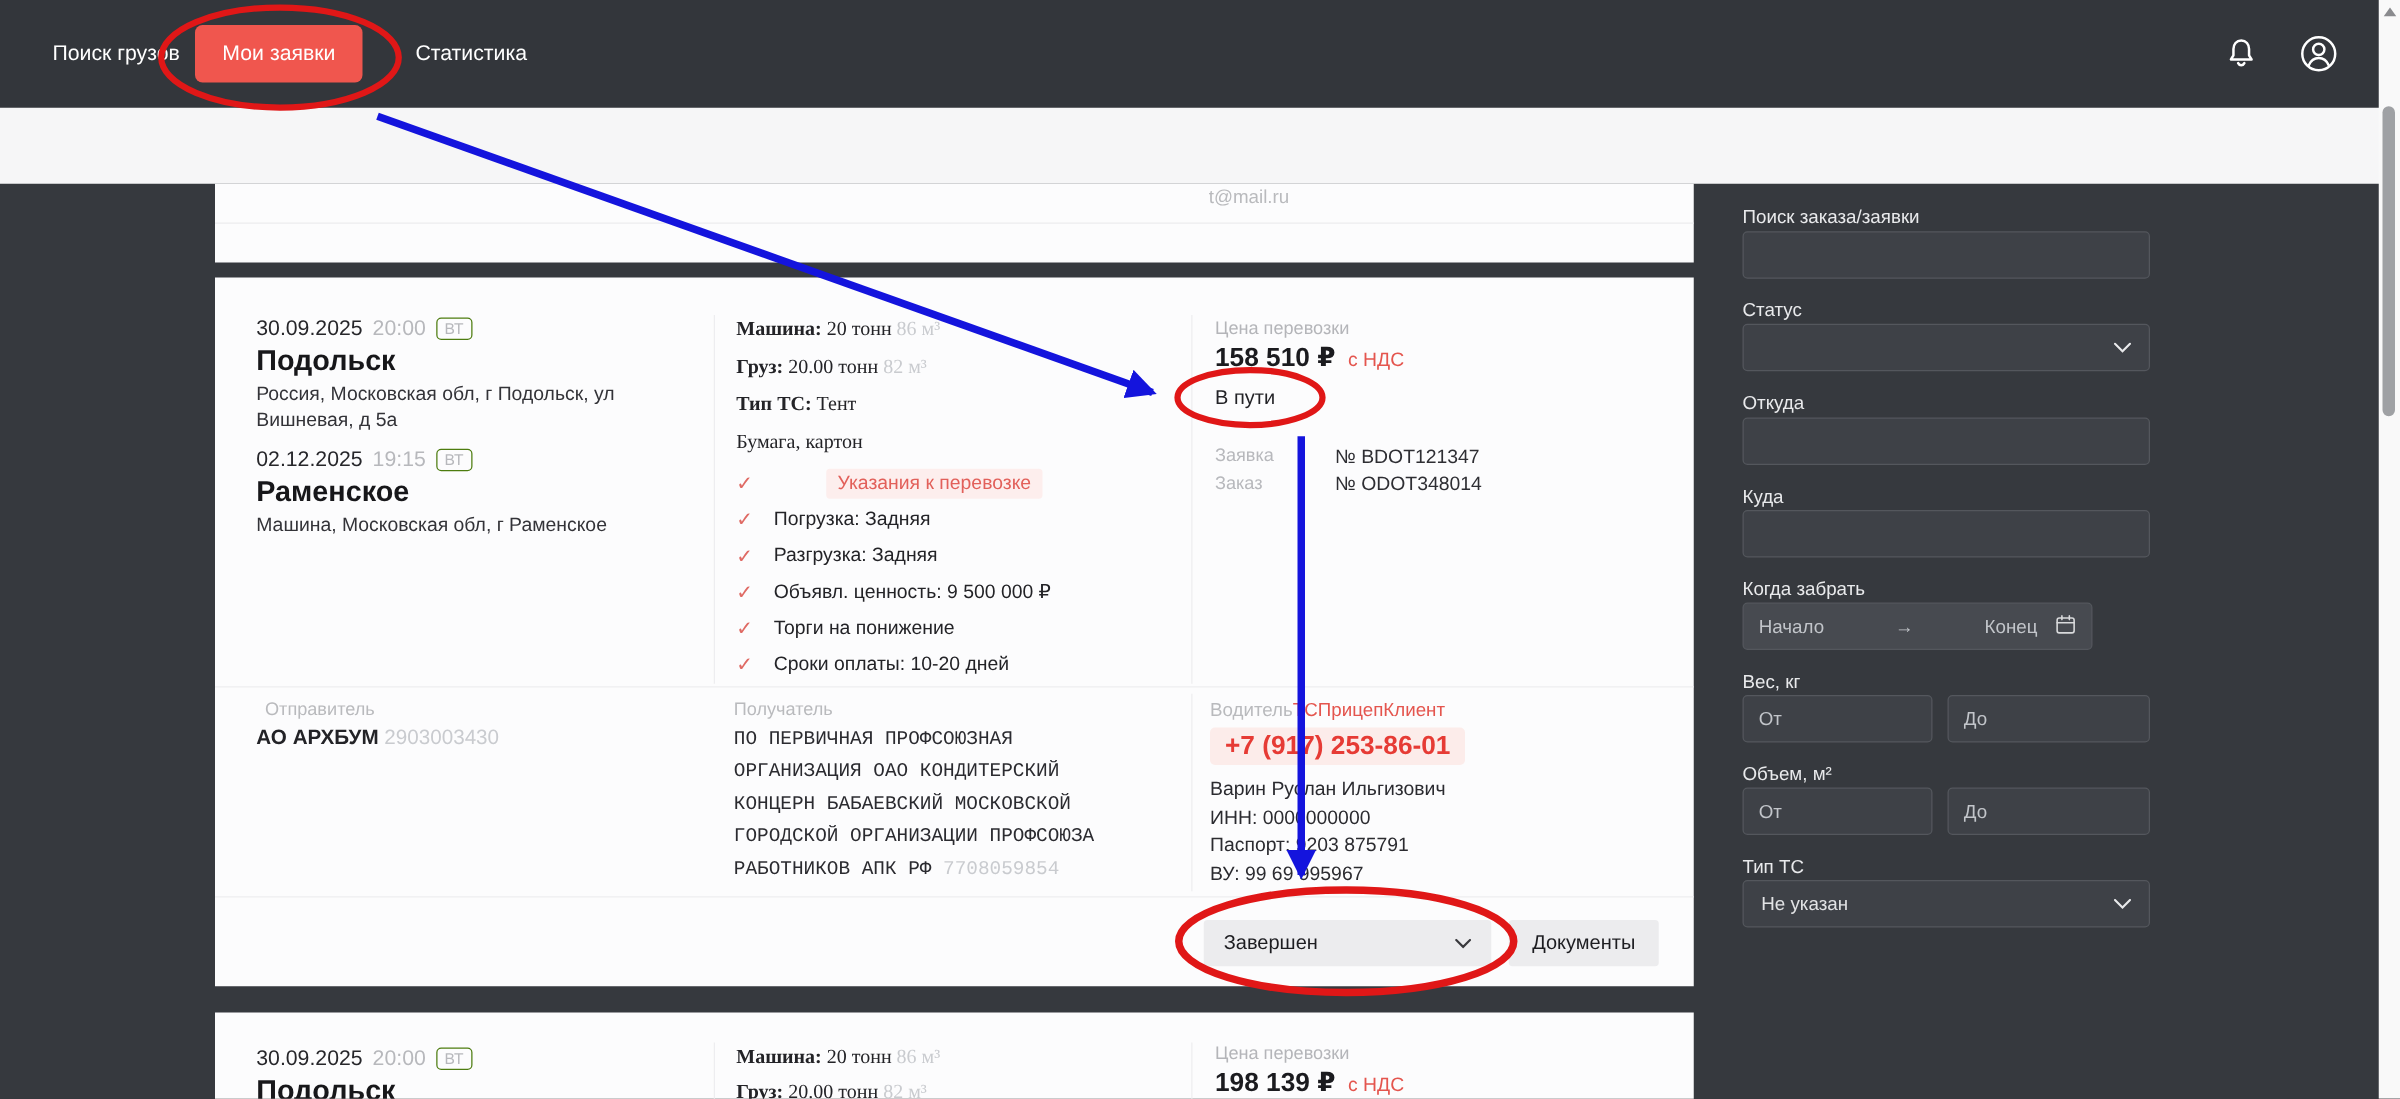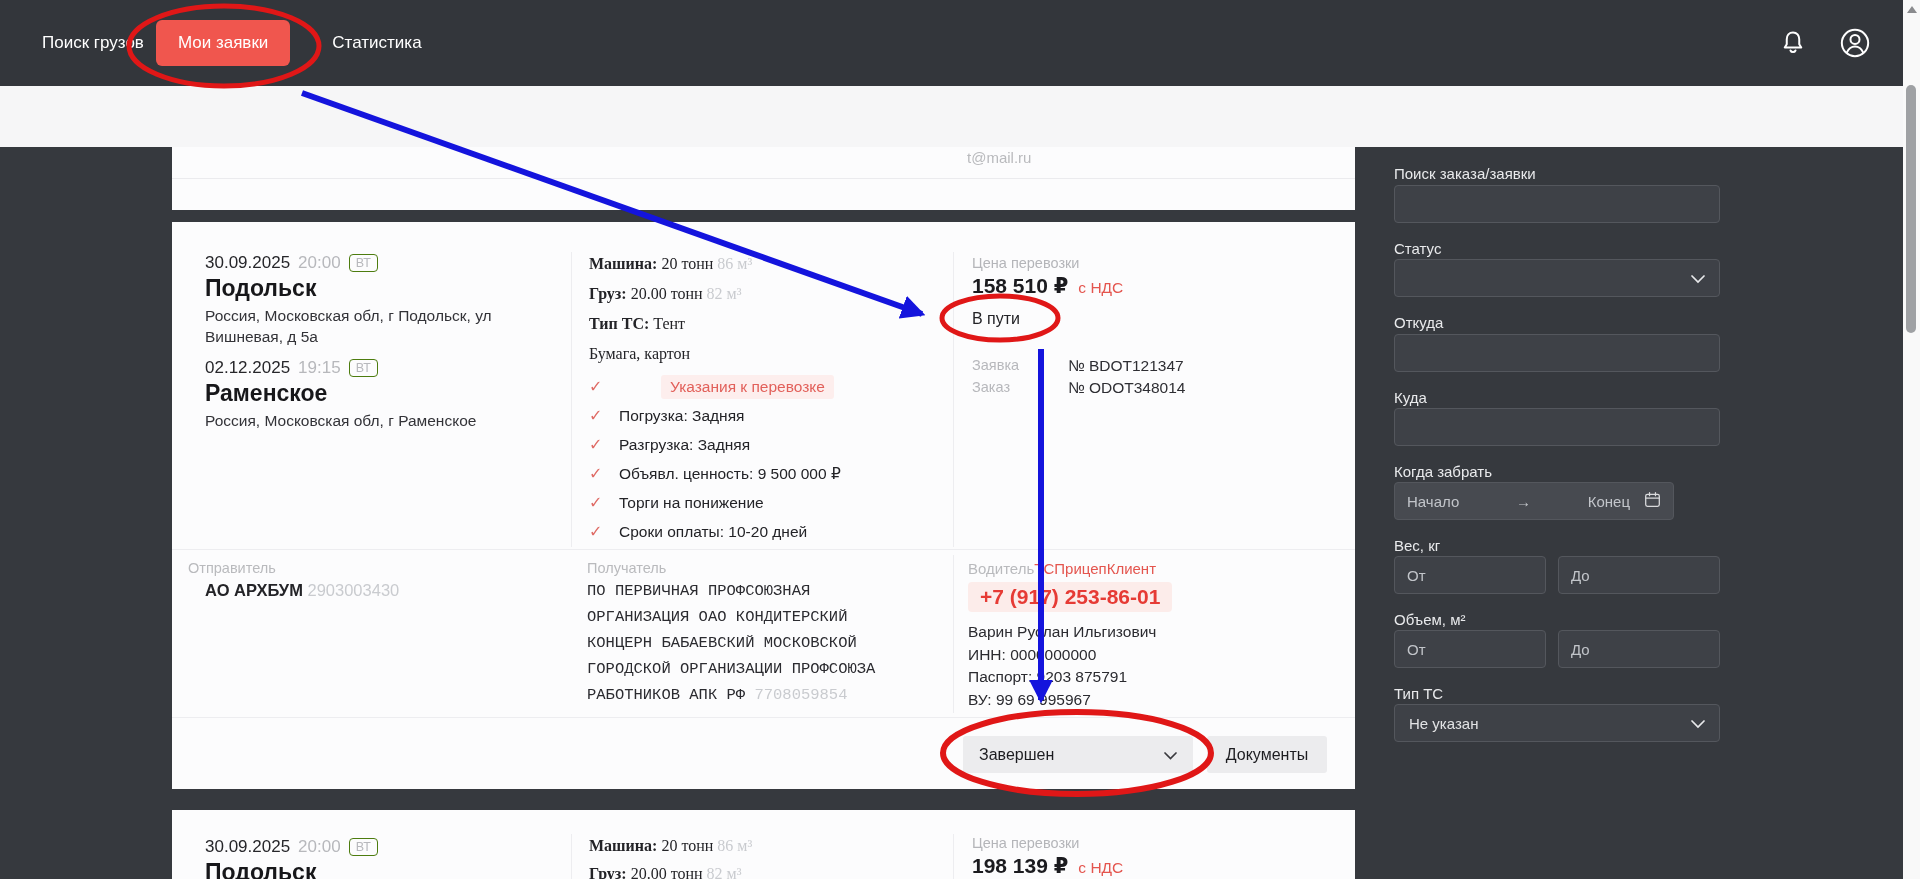--- a/index.html
+++ b/index.html
@@ -151,21 +151,21 @@
     </div>
     <div class="city" style="left:33px; top:53px;">Подольск</div>
     <div class="addr" style="left:33px; top:83px;">Россия, Московская обл, г Подольск, ул Вишневая, д 5а</div>
 
     <div class="date-row" style="left:33px; top:136px;">
       <span>02.12.2025</span>
       <span class="date-time">19:15</span>
       <span class="date-badge">ВТ</span>
     </div>
     <div class="city" style="left:33px; top:158px;">Раменское</div>
-    <div class="addr" style="left:33px; top:188px;">Россия, Московская обл, г Раменское</div>
+    <div class="addr" style="left:33px; top:188px;">Машина, Московская обл, г Раменское</div>
 
     <div class="m-row" style="left:417px; top:33px;">
       <b>Машина:</b>
       <span>20 тонн</span>
       <span class="gray-lt">86 м³</span>
     </div>
     <div class="m-row" style="left:417px; top:63px;">
       <b>Груз:</b>
       <span>20.00 тонн</span>
       <span class="gray-lt">82 м³</span>
@@ -214,21 +214,21 @@
       <span>№ BDOT121347</span>
     </div>
     <div class="ref-row" style="top:157px;">
       <span class="ref-label">Заказ</span>
       <span>№ ODOT348014</span>
     </div>
 
     <div class="hline" style="top:327px;"></div>
     <div class="vline" style="left:781px; top:333px; height:158px;"></div>
 
-    <div class="sec-label" style="left:16px; top:338px;">Отправитель</div>
+    <div class="sec-label" style="left:40px; top:338px;">Отправитель</div>
     <div class="sender-name">
       <span>АО АРХБУМ</span>
       <span class="gray-lt" style="font-weight:normal;">2903003430</span>
     </div>
 
     <div class="sec-label" style="left:415px; top:338px;">Получатель</div>
     <div class="receiver-text">
       <span>ПО ПЕРВИЧНАЯ ПРОФСОЮЗНАЯ ОРГАНИЗАЦИЯ ОАО КОНДИТЕРСКИЙ КОНЦЕРН БАБАЕВСКИЙ МОСКОВСКОЙ ГОРОДСКОЙ ОРГАНИЗАЦИИ ПРОФСОЮЗА РАБОТНИКОВ АПК РФ</span>
       <span class="gray-lt">7708059854</span>
     </div>

